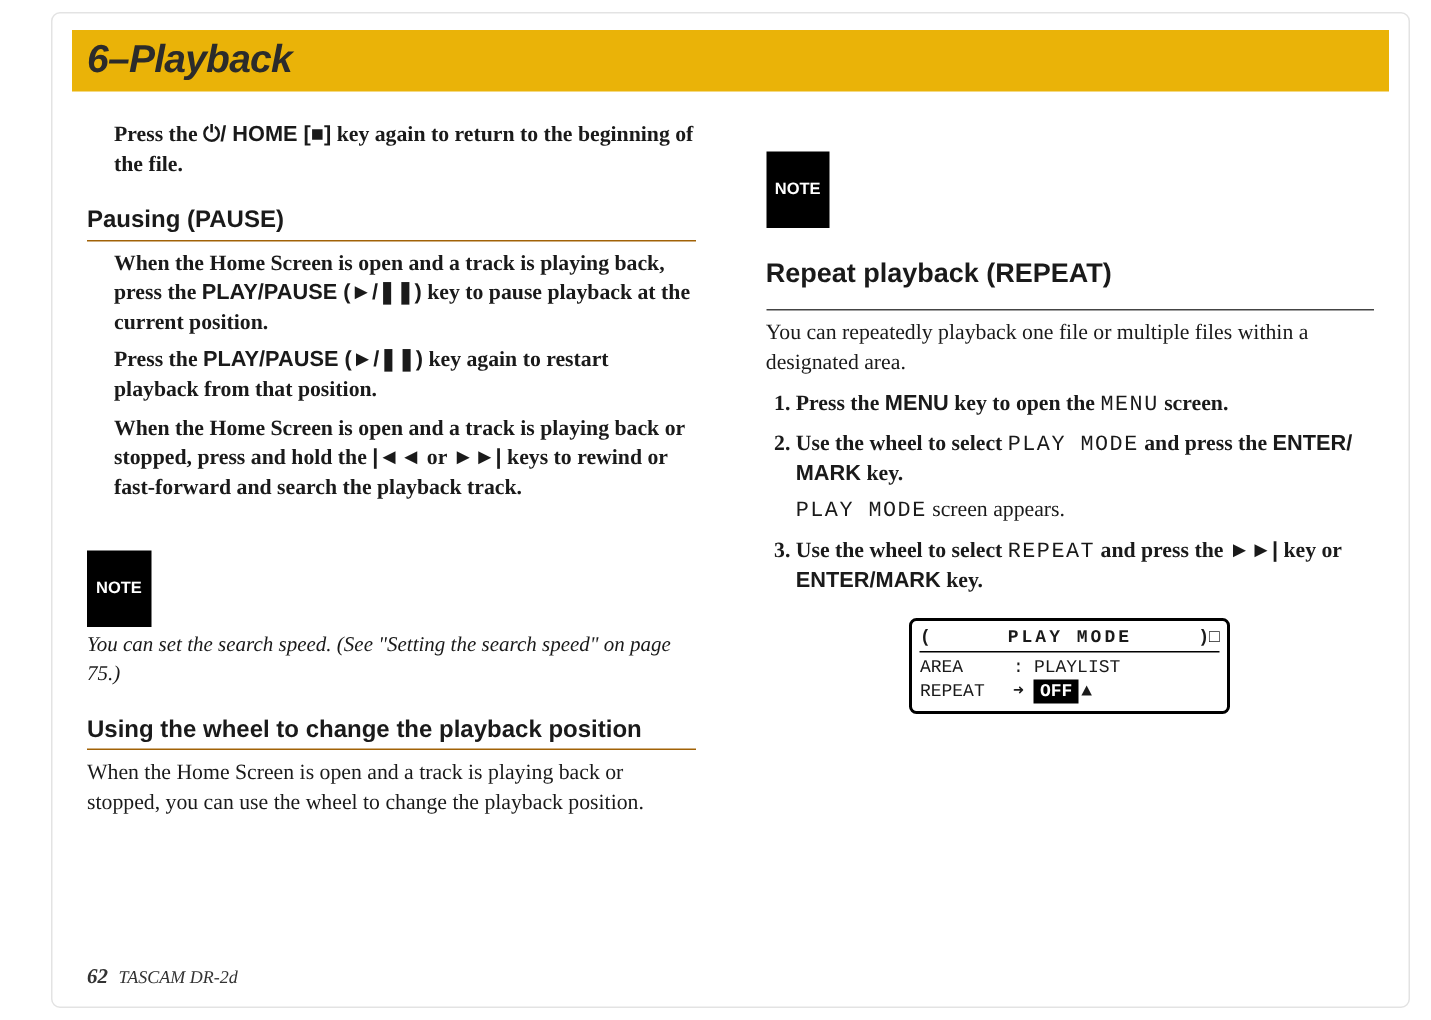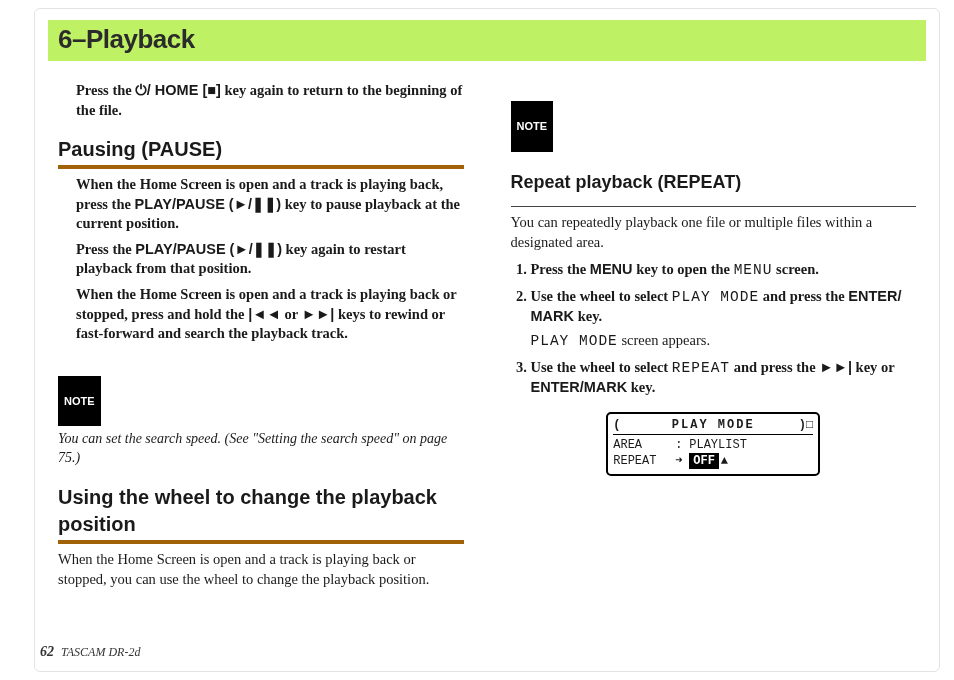--- a/index.html
+++ b/index.html
@@ -12,23 +12,24 @@
     height: 680px;
     box-sizing: border-box;
     font-family: Georgia, "Times New Roman", serif;
     color: #1a1a1a;
     position: relative;
     padding: 20px 38px 24px 58px;
   }
 
   
   .hdr {
-    background: #bef264;
+    background: #eab308;
     margin: 0 -10px 14px -10px;
     padding: 4px 0 6px 10px;
+    font-style: italic;
   }
   .hdr h1 {
     margin: 0;
     font-family: Verdana, Arial, sans-serif;
     font-weight: 700;
     font-size: 26px;
     letter-spacing: -0.5px;
     color: #2b2b2b;
   }
 
@@ -49,23 +50,23 @@
     font-family: Verdana, Arial, sans-serif;
     font-weight: 700;
     font-size: 18px;
     margin: 18px 0 2px 0;
     border-bottom: 1.5px solid #444;
     padding-bottom: 12px;
   }
   h3.sub {
     font-family: Verdana, Arial, sans-serif;
     font-weight: 700;
-    font-size: 20px;
+    font-size: 16px;
     margin: 16px 0 4px 0;
-    border-bottom: 4px solid #a16207;
+    border-bottom: 1px solid #a16207;
     padding-bottom: 2px;
   }
 
   p { margin: 6px 0; }
 
   .indent   { margin-left: 18px; }
   .boldpara { font-weight: 700; }
 
   
   .note-label {
@@ -135,21 +136,21 @@
   .lcd-row .k { width: 62px; }
   .lcd-row .sep { width: 14px; }
   .lcd-row .v.inv {
     background: #000; color: #fff; padding: 0 4px; font-weight: bold;
   }
   .lcd-row .tail { margin-left: 2px; }
 
   
   .pgfoot {
     position: absolute;
-    left: 40px;
+    left: 58px;
     bottom: 20px;
     font-size: 12px;
     font-style: italic;
     color: #333;
     margin-top: 16px;
   }
   .pgfoot .pn {
     font-weight: 700;
     font-style: italic;
     font-size: 14px;

